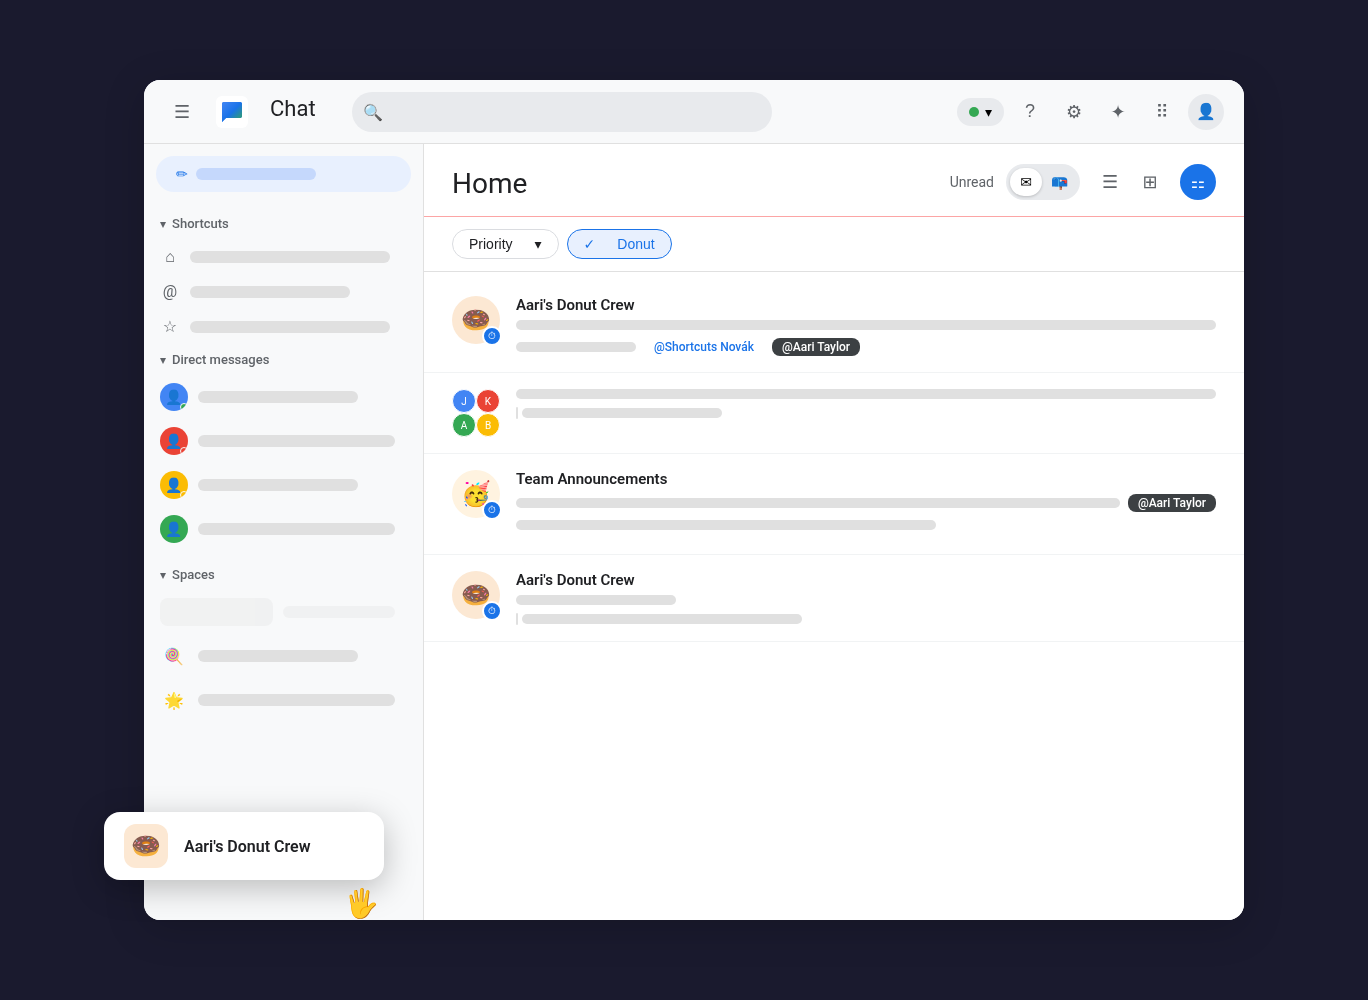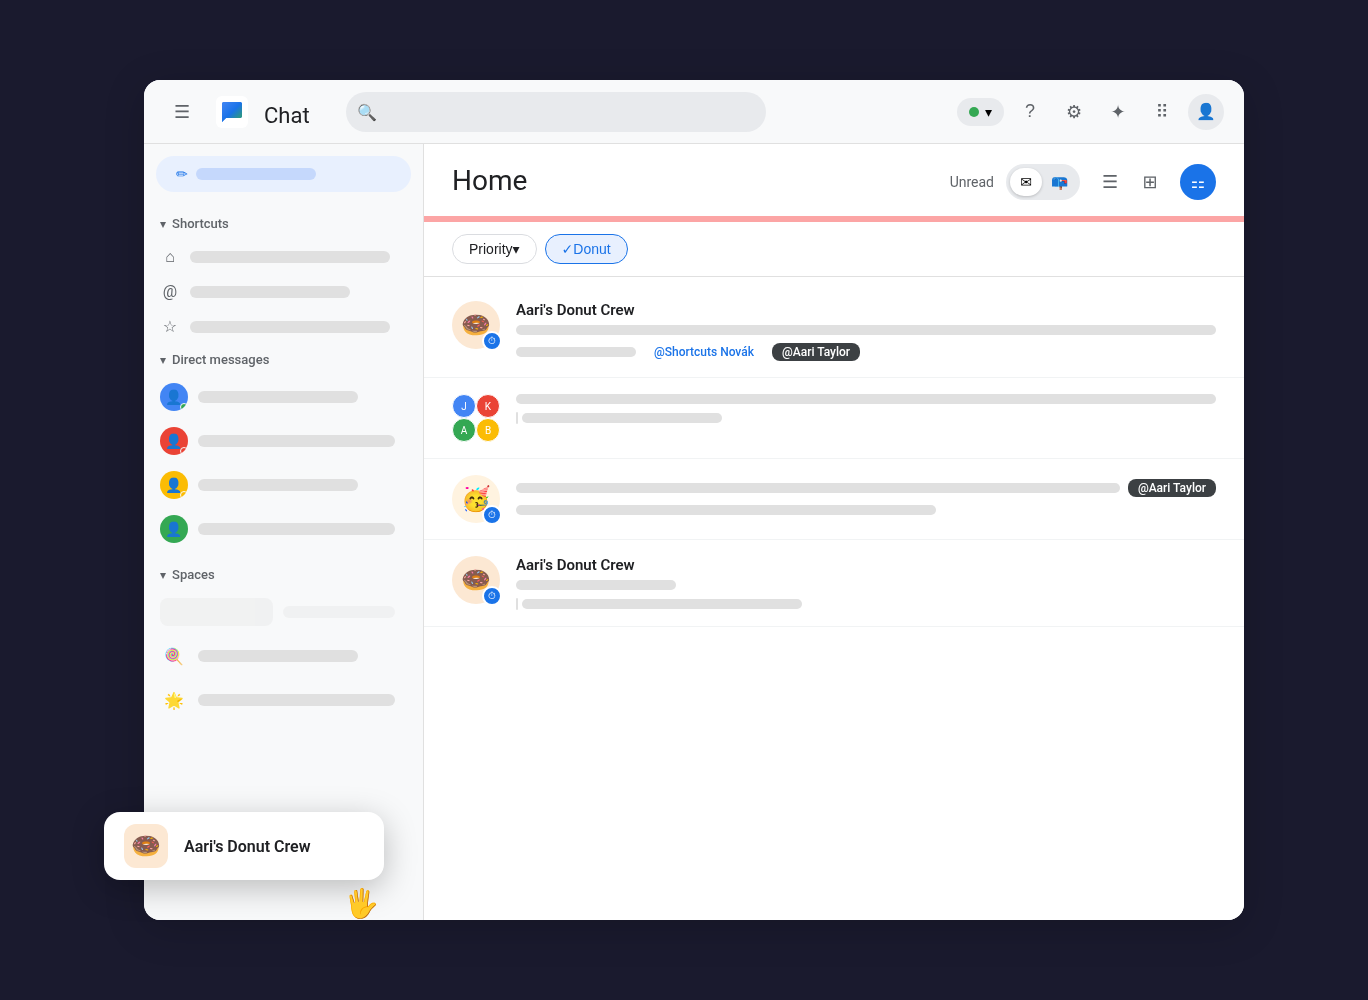--- a/index.html
+++ b/index.html
@@ -43,22 +43,22 @@
       display: flex;
       align-items: center;
       padding: 0 20px;
       gap: 16px;
       border-bottom: 1px solid #e0e0e0;
       flex-shrink: 0;
     }
 
     .logo-area {
       display: flex;
-      align-items: flex-end;
-      gap: 16px;
+      align-items: flex-start;
+      gap: 22px;
     }
 
     .google-chat-logo {
       width: 32px;
       height: 32px;
     }
 
     .app-title {
       font-size: 22px;
       color: #202124;
@@ -277,23 +277,23 @@
     .main-content {
       flex: 1;
       display: flex;
       flex-direction: column;
       background: #fff;
       overflow: hidden;
     }
 
     .content-header {
       display: flex;
-      align-items: flex-start;
+      align-items: flex-end;
       padding: 20px 28px 16px;
-      border-bottom: 6px solid #fca5a5;
+      border-bottom: 1px solid #fca5a5;
       flex-shrink: 0;
     }
 
     .page-title-text {
       font-size: 28px;
       font-weight: 400;
       color: #202124;
       flex: 1;
     }
 
@@ -362,21 +362,21 @@
       display: flex;
       gap: 8px;
       padding: 12px 28px;
       border-bottom: 1px solid #e0e0e0;
       flex-shrink: 0;
     }
 
     .filter-chip {
       display: flex;
       align-items: flex-start;
-      gap: 0;
+      gap: 22px;
       padding: 6px 16px;
       border-radius: 20px;
       border: 1.5px solid #dadce0;
       background: #fff;
       font-size: 14px;
       color: #202124;
       cursor: pointer;
     }
 
     .filter-chip.active {
@@ -826,20 +826,21 @@
               </div>
             </div>
           </div>
 
           <div class="thread-item">
             <div style="position:relative;">
               <div class="thread-avatar thread-avatar-announce">🥳</div>
               <div class="thread-badge">⏱</div>
             </div>
             <div class="thread-body">
+              <div class="thread-name">Team Announcements</div>
               <div class="mention-row" style="margin-bottom:8px;">
                 <div class="thread-preview-line" style="flex:1; margin:0;"></div>
                 <span class="mention-chip dark">@Aari Taylor</span>
               </div>
               <div class="thread-preview-line partial"></div>
             </div>
           </div>
 
           <div class="thread-item">
             <div style="position:relative;">

